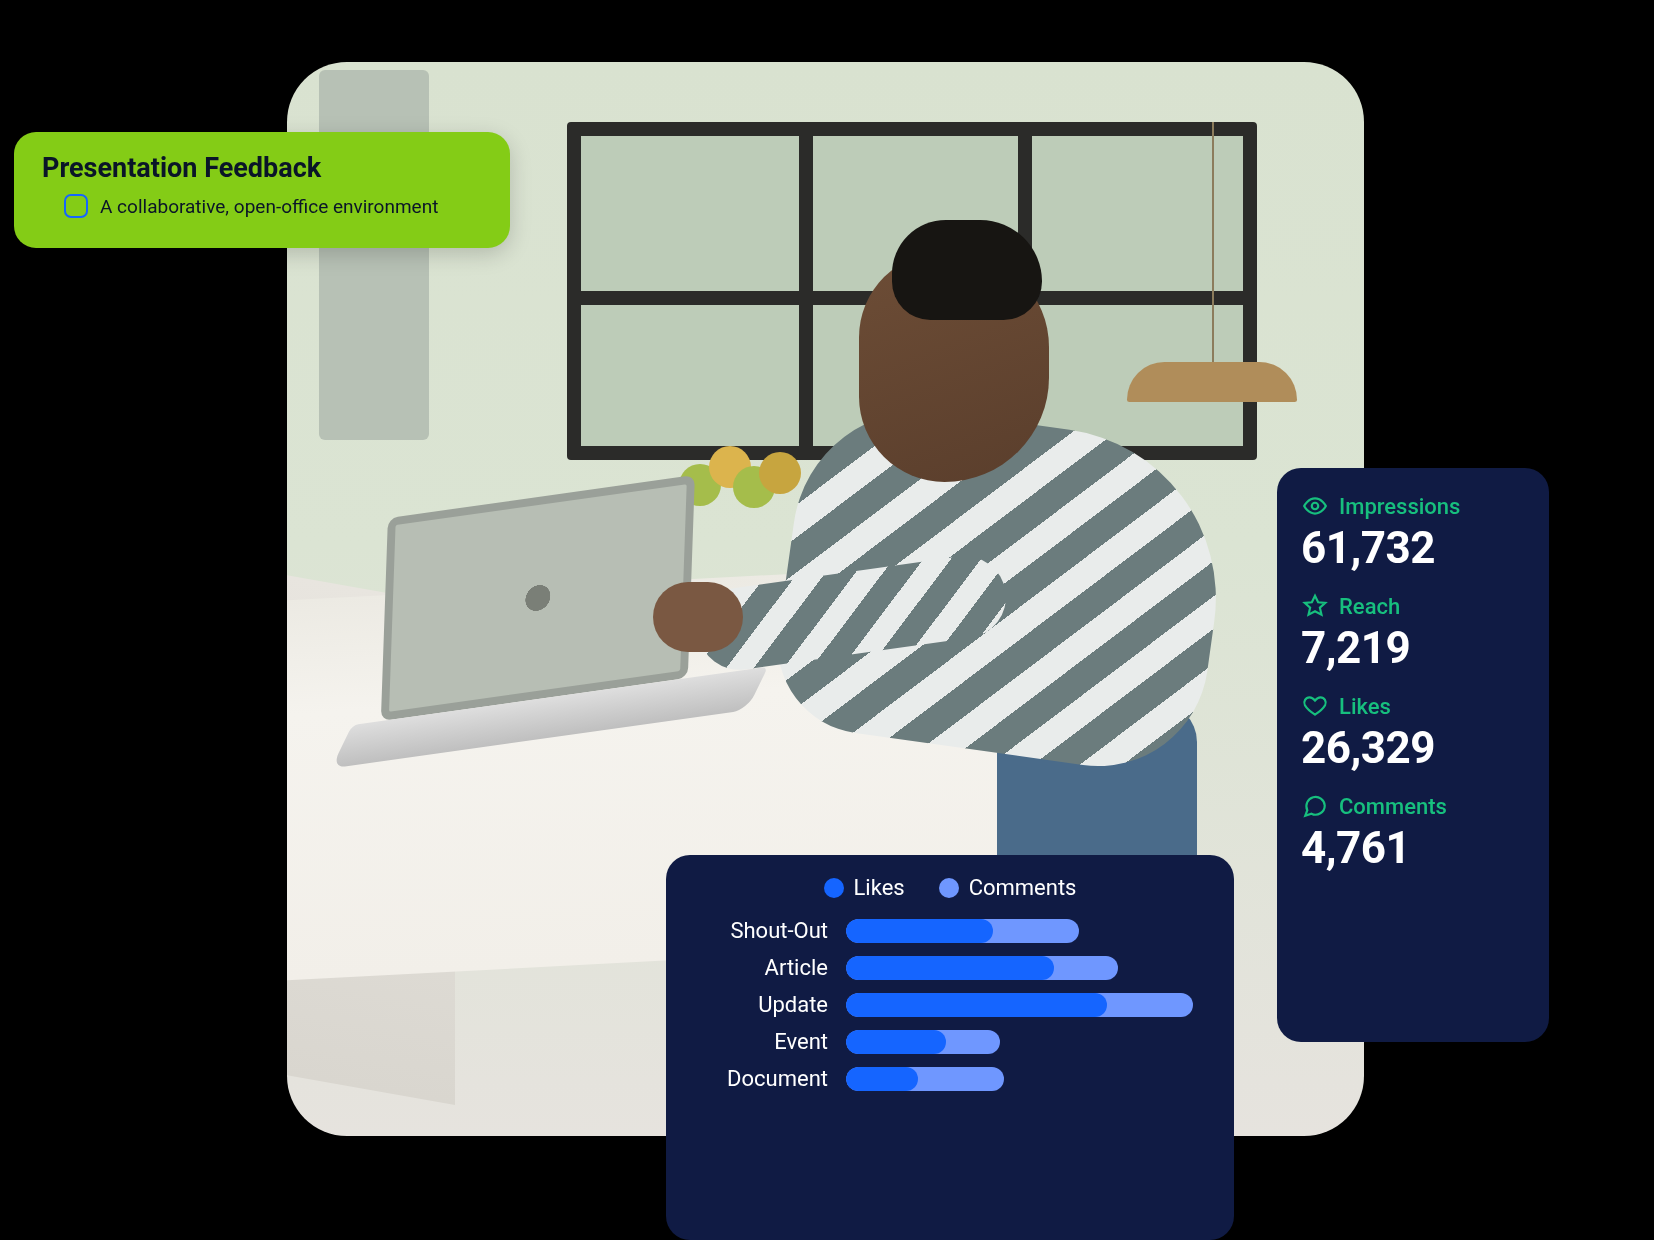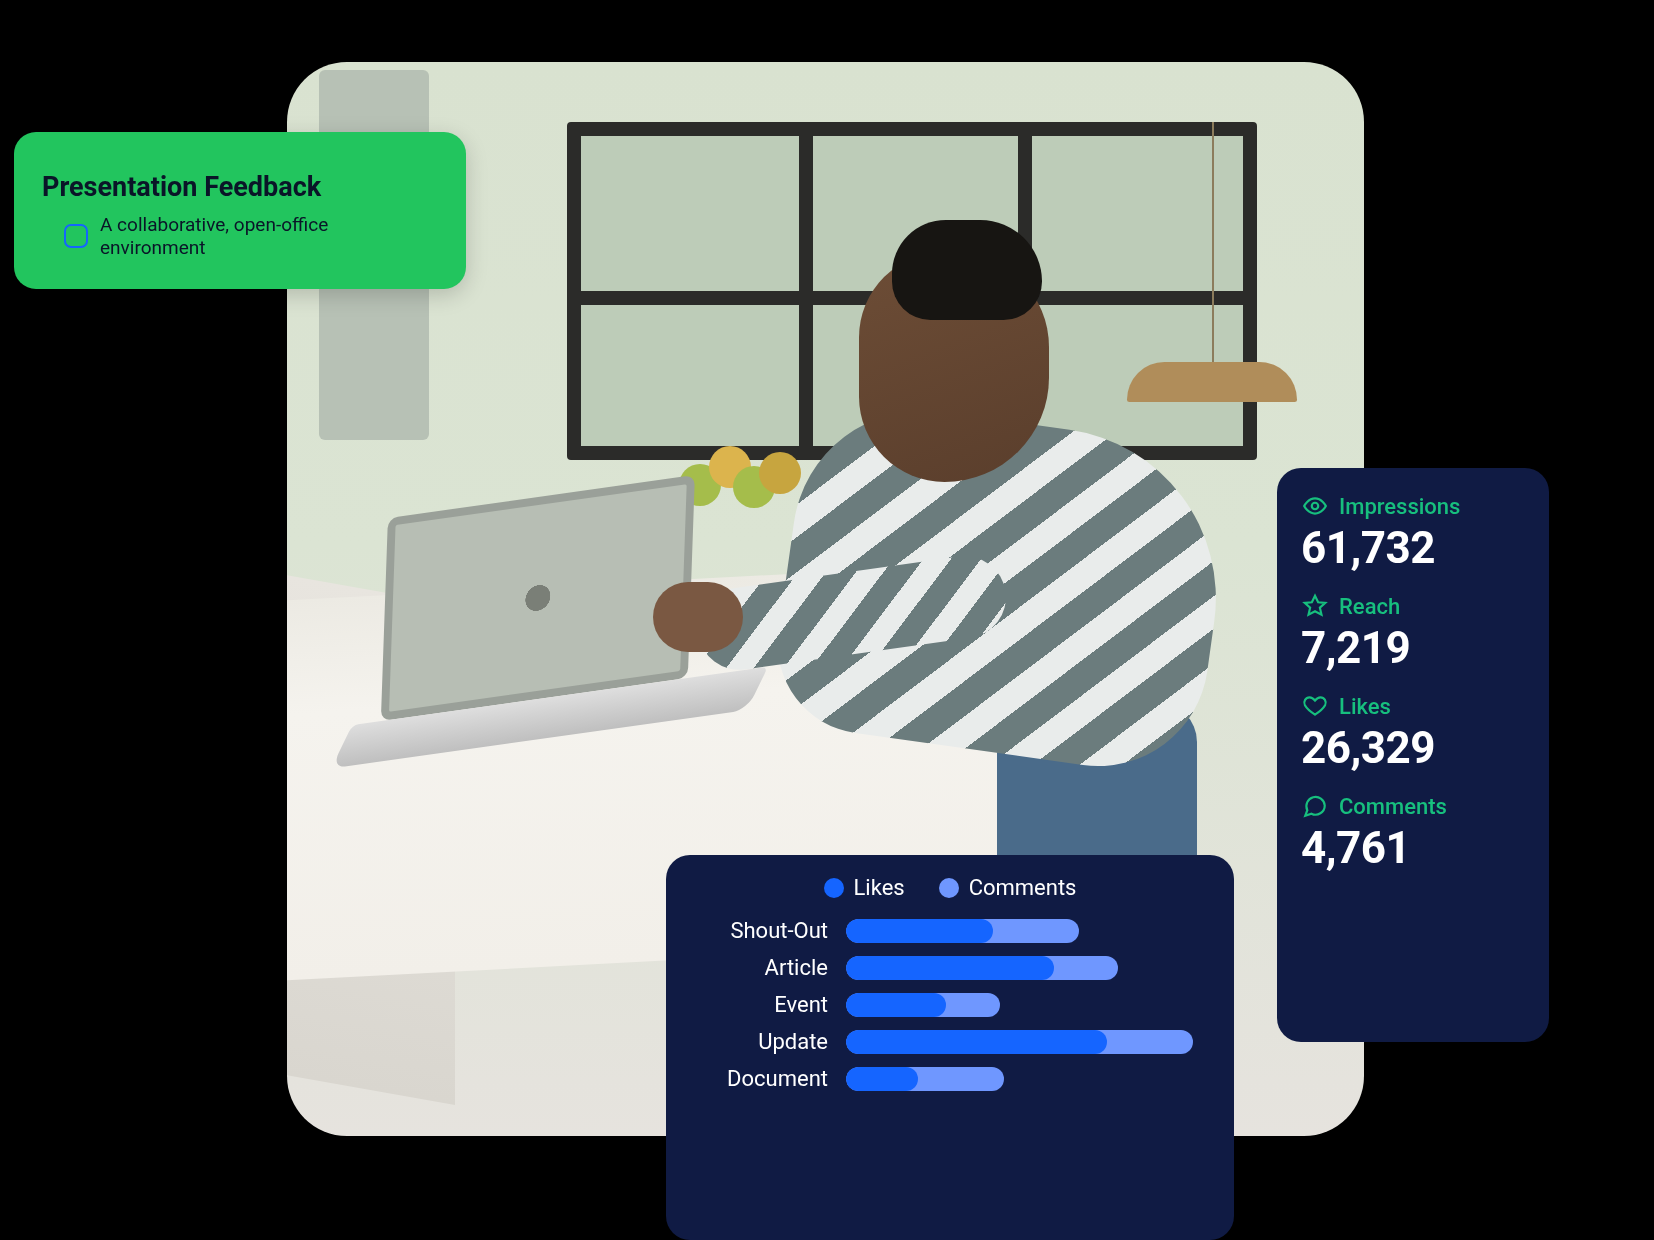--- a/index.html
+++ b/index.html
@@ -107,22 +107,22 @@
     background:#a5bd4b;
   }
   .photo .fruit span:nth-child(1){left:4px;top:22px;}
   .photo .fruit span:nth-child(2){left:34px;top:4px;background:#dcb44d;}
   .photo .fruit span:nth-child(3){left:58px;top:24px;}
   .photo .fruit span:nth-child(4){left:84px;top:10px;background:#c7a53f;}
 
   
   .feedback {
     position:absolute; left:14px; top:132px;
-    width:452px; padding:39px 28px 22px;
-    background:#22c55e; border-radius:22px;
+    width:496px; padding:20px 28px 22px;
+    background:#84cc16; border-radius:22px;
     box-shadow: 0 6px 22px rgba(0,0,0,.18);
   }
   .feedback h2 { font-size:27px; font-weight:700; color:#0a1528; margin-bottom:10px; }
   .feedback .question { font-size:20px; font-weight:600; color:#0a1528; margin-bottom:12px; }
   .feedback .opt { display:flex; align-items:center; gap:12px; margin:6px 0 8px 22px; }
   .feedback .cb { width:24px; height:24px; border:2.5px solid #1565ff; border-radius:7px; flex:0 0 24px; }
   .feedback .opt span { font-size:19px; color:#0a1528; }
 
   
   .stats {
@@ -268,34 +268,34 @@
           </div>
         </div>
         <div class="row">
           <div class="cat">Article</div>
           <div class="track">
             <div class="bar-comments" style="width:76%"></div>
             <div class="bar-likes" style="width:58%"></div>
           </div>
         </div>
         <div class="row">
+          <div class="cat">Update</div>
+          <div class="track">
+            <div class="bar-comments" style="width:97%"></div>
+            <div class="bar-likes" style="width:73%"></div>
+          </div>
+        </div>
+        <div class="row">
           <div class="cat">Event</div>
           <div class="track">
             <div class="bar-comments" style="width:43%"></div>
             <div class="bar-likes" style="width:28%"></div>
           </div>
         </div>
         <div class="row">
-          <div class="cat">Update</div>
-          <div class="track">
-            <div class="bar-comments" style="width:97%"></div>
-            <div class="bar-likes" style="width:73%"></div>
-          </div>
-        </div>
-        <div class="row">
           <div class="cat">Document</div>
           <div class="track">
             <div class="bar-comments" style="width:44%"></div>
             <div class="bar-likes" style="width:20%"></div>
           </div>
         </div>
       </div>
   </div>
 
 </div>

